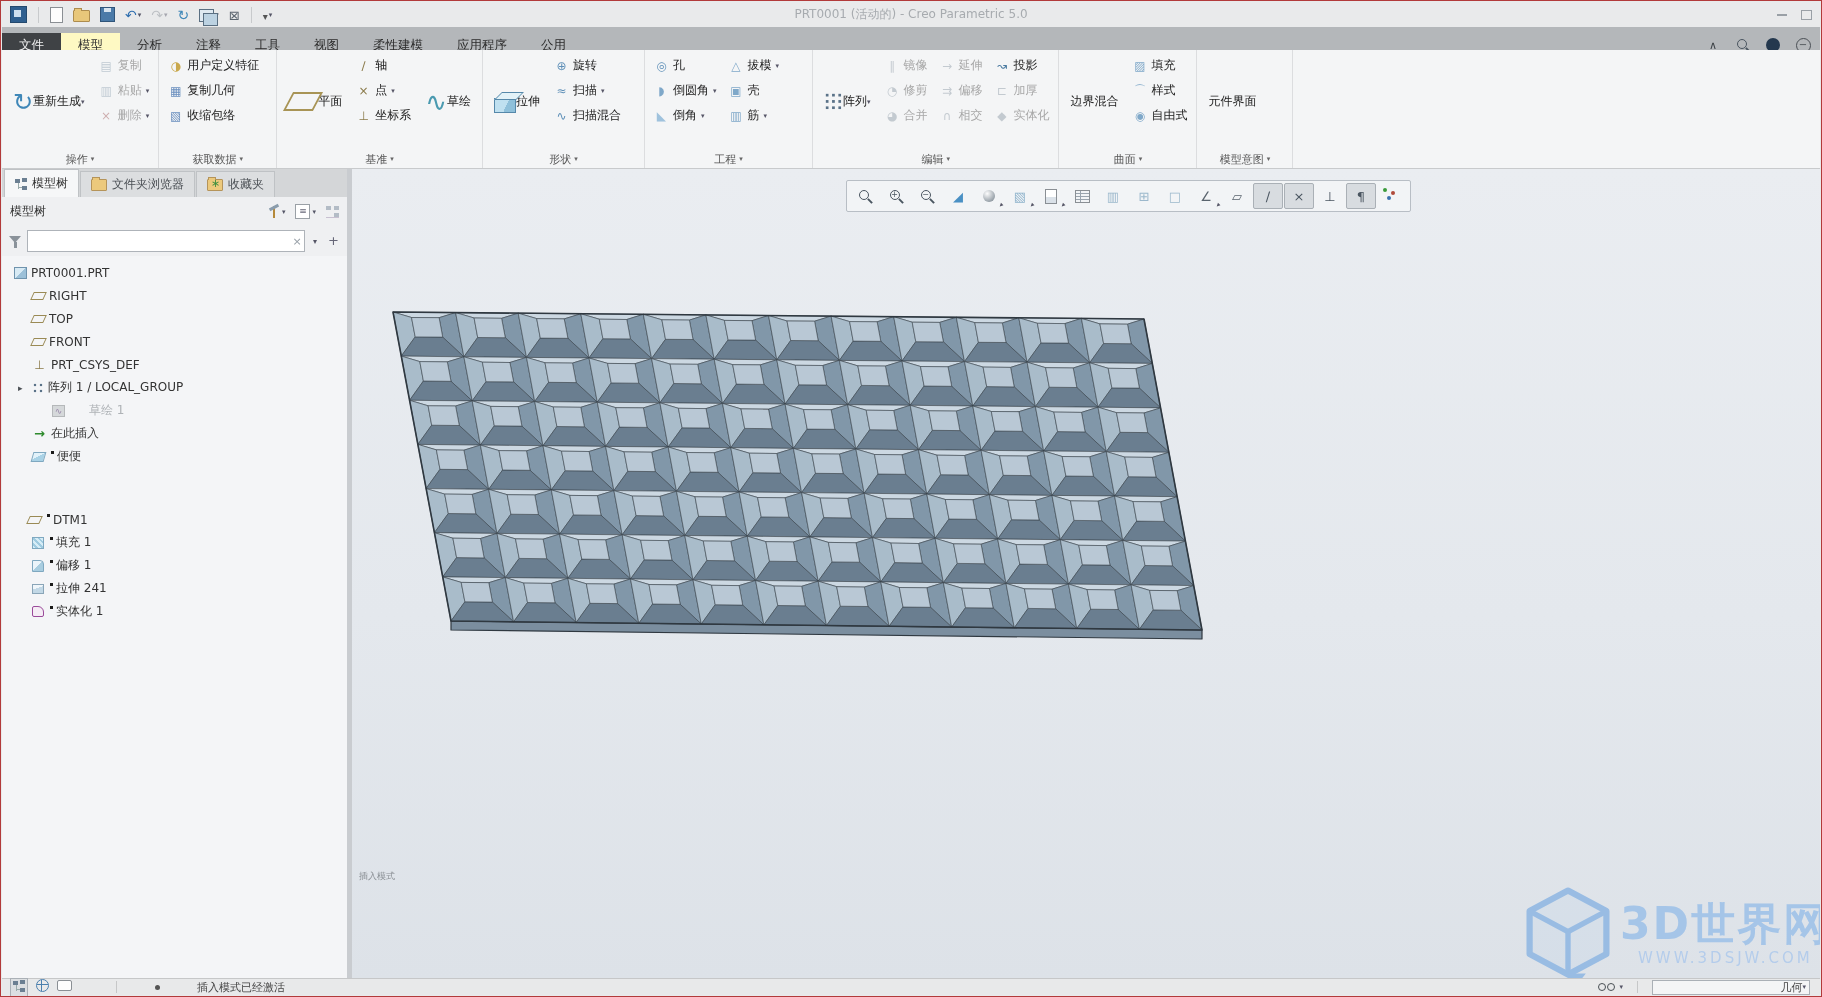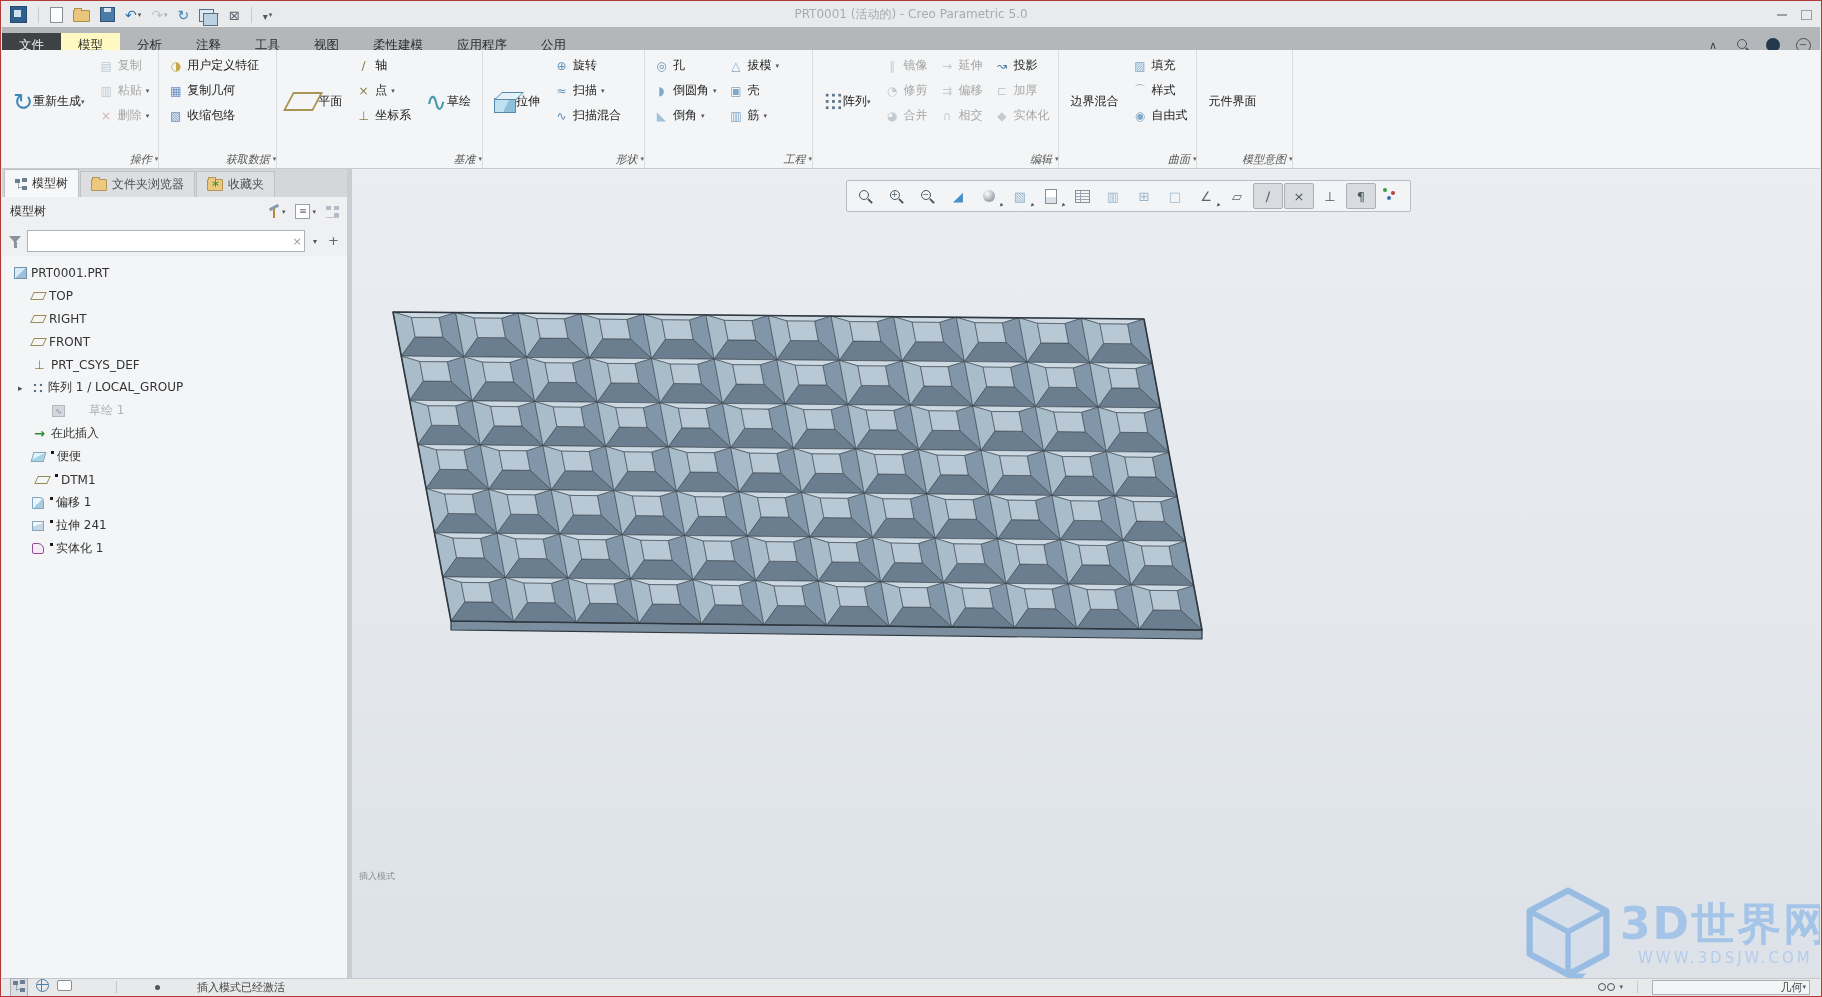--- a/index.html
+++ b/index.html
@@ -59,21 +59,21 @@
   .rcont{display:flex;flex:1;align-items:stretch;padding:3px 4px 0 4px;gap:2px;}
   .rcol{display:flex;flex-direction:column;}
   .rsmall{display:flex;align-items:center;gap:4px;height:25px;padding:0 5px;font-size:12px;color:#222;white-space:nowrap;cursor:default;}
   .rsmall.disabled{color:#a8a8a8;}
   .rsmall.disabled .sicon{opacity:.45;}
   .sicon{width:15px;text-align:center;font-size:12px;flex:none;}
   .sdd{font-size:7px;color:#556;}
   .rbig{display:flex;flex-direction:row;align-items:center;padding:2px 7px;font-size:12px;color:#222;cursor:default;white-space:nowrap;}
   .rbig .bigico{height:38px;display:flex;align-items:center;justify-content:center;}
   .rbig-dd{font-size:7px;color:#556;margin-top:0;}
-  .rlabel{height:18px;display:flex;align-items:center;justify-content:flex-end;gap:3px;font-size:11px;color:#555;cursor:default;font-style:italic;}
+  .rlabel{height:18px;display:flex;align-items:center;justify-content:center;gap:3px;font-size:11px;color:#555;cursor:default;}
   .rlabel .gdd{font-size:7px;color:#666;}
 
   
   .big-regenerate::before{content:"↻";font-size:24px;color:#3f87b8;}
   .big-plane{width:26px;height:15px;border:2px solid #a89455;transform:skewX(-28deg);}
   .big-sketch::before{content:"∿";font-size:26px;color:#4a9ab0;}
   .big-extrude{position:relative;width:20px;height:13px;background:linear-gradient(115deg,#bfe0f0 0 55%,#8fc0da 55%);border:1px solid #5588aa;margin-top:7px;}
   .big-extrude::before{content:"";position:absolute;left:-1px;top:-7px;width:20px;height:6px;background:#e2f2f8;border:1px solid #5588aa;transform:skewX(-45deg);transform-origin:bottom left;}
   .big-pattern{width:19px;height:19px;background:radial-gradient(circle,#5a7288 1.6px,transparent 1.8px) 0 0/6.3px 6.3px;}
 
@@ -550,26 +550,26 @@
       <span class="fil-add">+</span>
     </div>
     <div class="ptree">
         <div class="trow" style="padding-left: 12px;">
           <span class="tico tico-part"></span>
           <span class="tlabel">PRT0001.PRT</span>
         </div>
         <div class="trow" style="padding-left: 16px;">
           <span class="exp"></span>
           <span class="tico tico-plane"></span>
-          <span class="tlabel">TOP</span>
+          <span class="tlabel">RIGHT</span>
         </div>
         <div class="trow" style="padding-left: 16px;">
           <span class="exp"></span>
           <span class="tico tico-plane"></span>
-          <span class="tlabel">RIGHT</span>
+          <span class="tlabel">TOP</span>
         </div>
         <div class="trow" style="padding-left: 16px;">
           <span class="exp"></span>
           <span class="tico tico-plane"></span>
           <span class="tlabel">FRONT</span>
         </div>
         <div class="trow" style="padding-left: 16px;">
           <span class="exp"></span>
           <span class="tico tico-csys"></span>
           <span class="tlabel">PRT_CSYS_DEF</span>
@@ -588,25 +588,31 @@
           <span class="exp"></span>
           <span class="tico tico-insert-arrow"></span>
           <span class="tlabel">在此插入</span>
         </div>
         <div class="trow" style="padding-left: 16px;">
           <span class="exp"></span>
           <span class="tico tico-quilt"></span>
           <span class="mark"></span>
           <span class="tlabel">便便</span>
         </div>
-        <div class="trow" style="padding-left: 20px;">
+        <div class="trow" style="padding-left: 12px; margin-top: 40px;">
           <span class="exp"></span>
           <span class="tico tico-plane"></span>
           <span class="mark"></span>
           <span class="tlabel">DTM1</span>
+        </div>
+        <div class="trow" style="padding-left: 16px;">
+          <span class="exp"></span>
+          <span class="tico tico-fill"></span>
+          <span class="mark"></span>
+          <span class="tlabel">填充 1</span>
         </div>
         <div class="trow" style="padding-left: 16px;">
           <span class="exp"></span>
           <span class="tico tico-offset"></span>
           <span class="mark"></span>
           <span class="tlabel">偏移 1</span>
         </div>
         <div class="trow" style="padding-left: 16px;">
           <span class="exp"></span>
           <span class="tico tico-extrude"></span>

